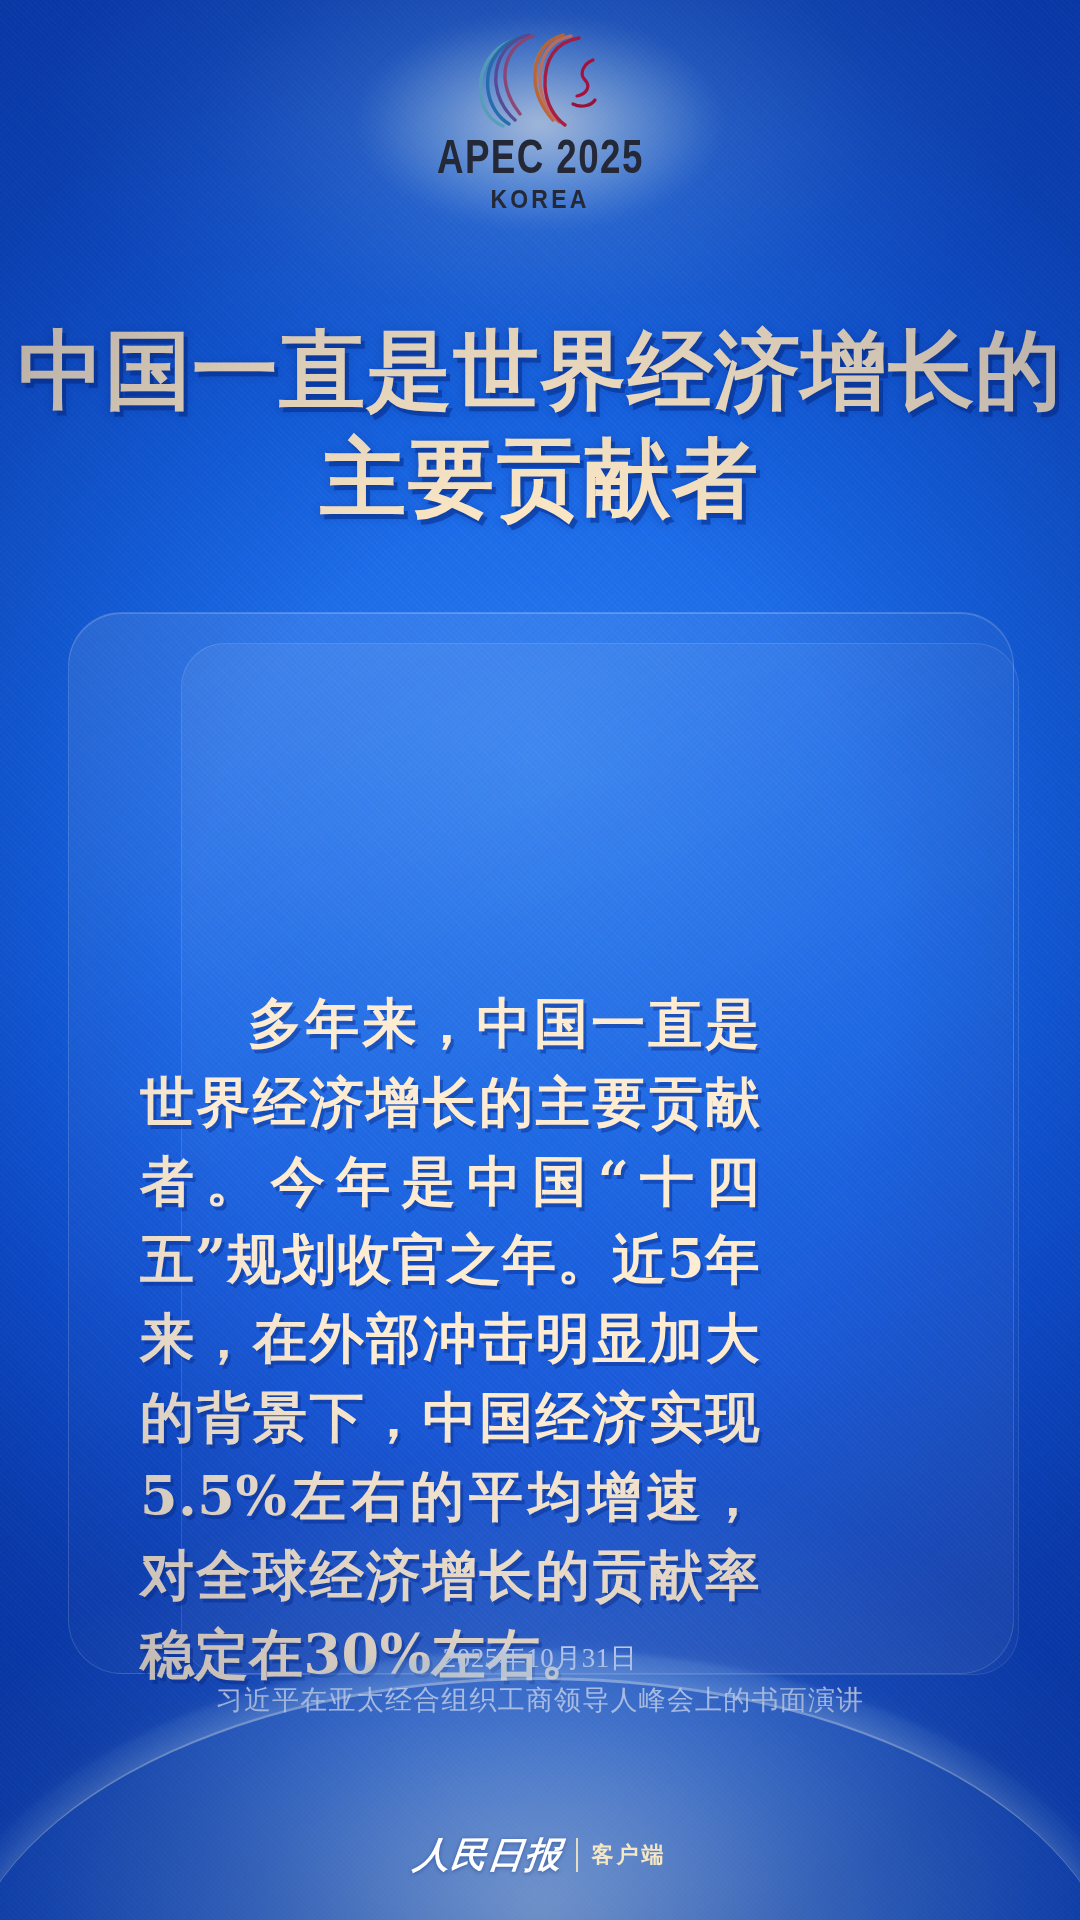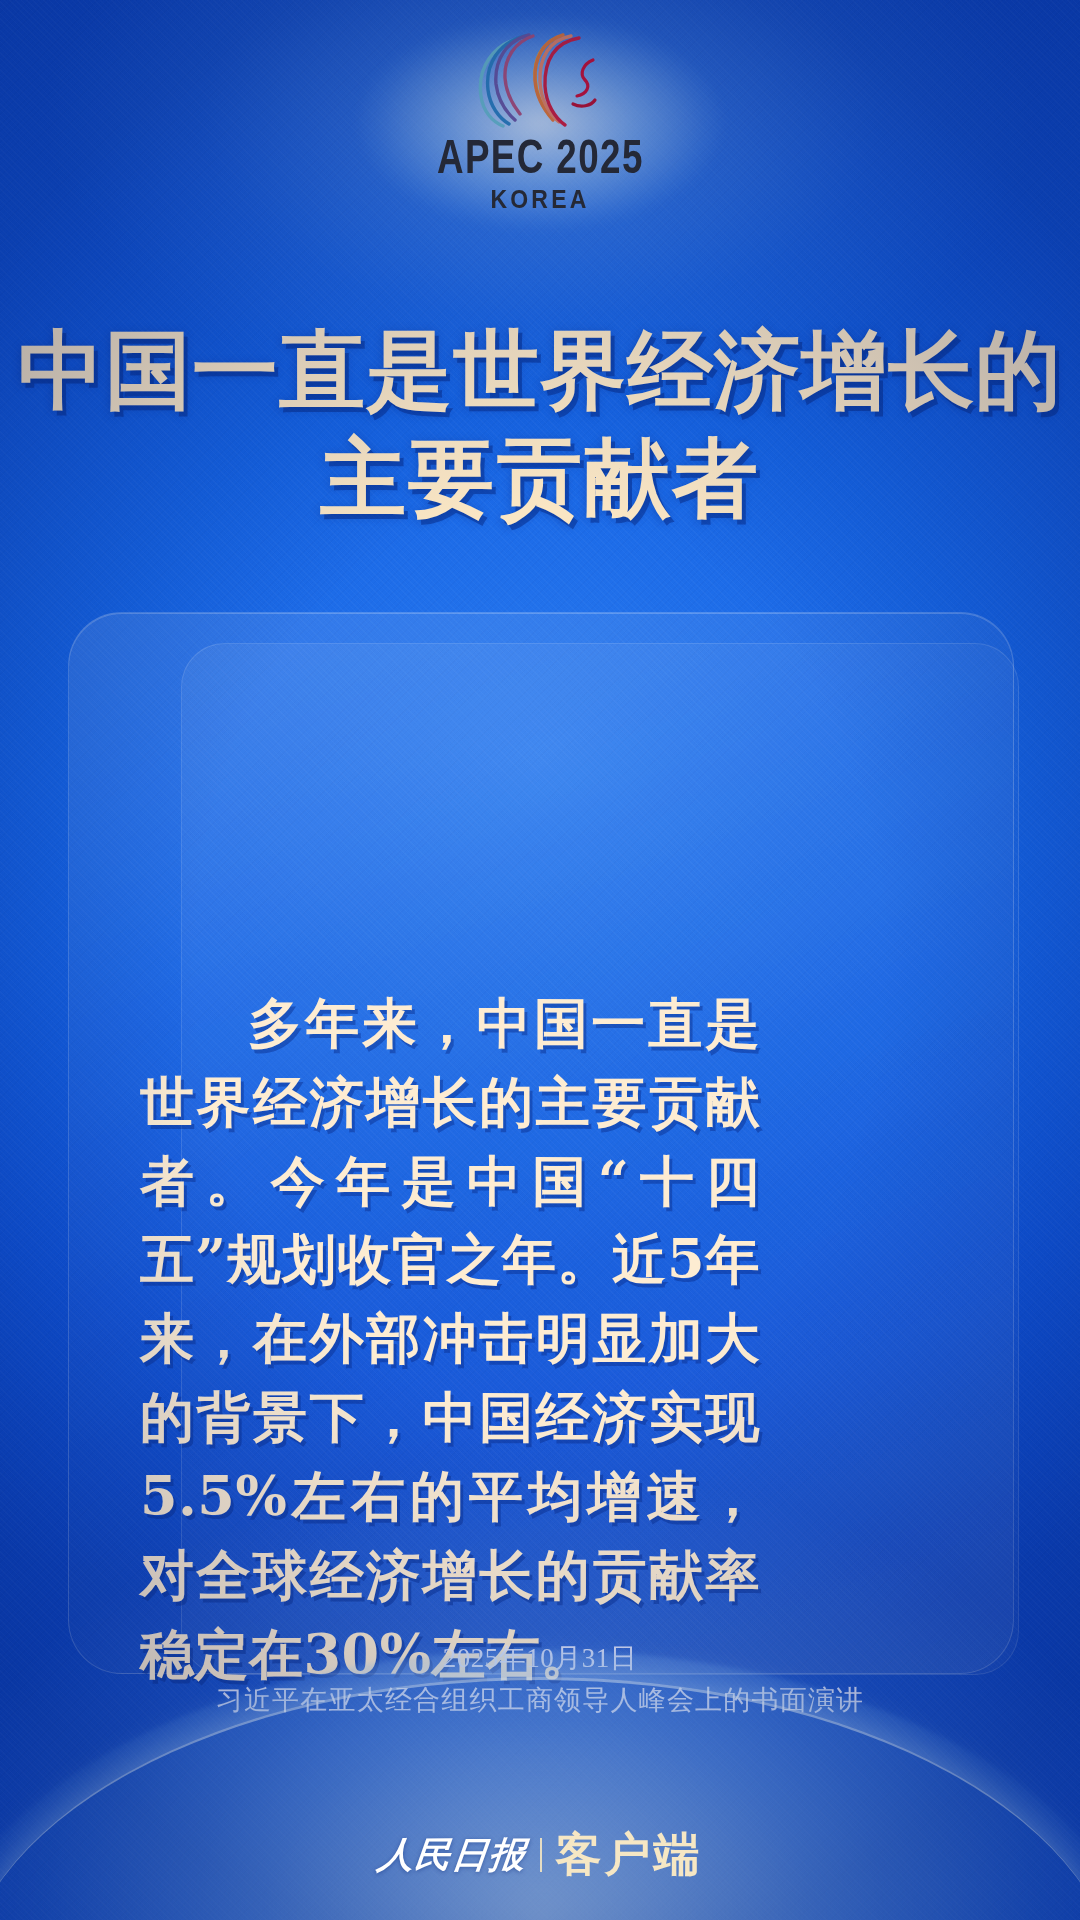--- a/index.html
+++ b/index.html
@@ -223,21 +223,21 @@
   }
   .brand-div {
     width: 2px;
     height: 34px;
     background: #f4e6c2;
     opacity: .9;
   }
   .brand-kh {
     font-family: "DejaVu Serif", "Liberation Serif", serif;
     font-weight: 700;
-    font-size: 46px;
+    font-size: 22px;
     color: #f6e7c4;
     letter-spacing: 3px;
   }
 </style>
 </head>
 <body>
 
 <div class="poster">
 
   <div class="texture"></div>

